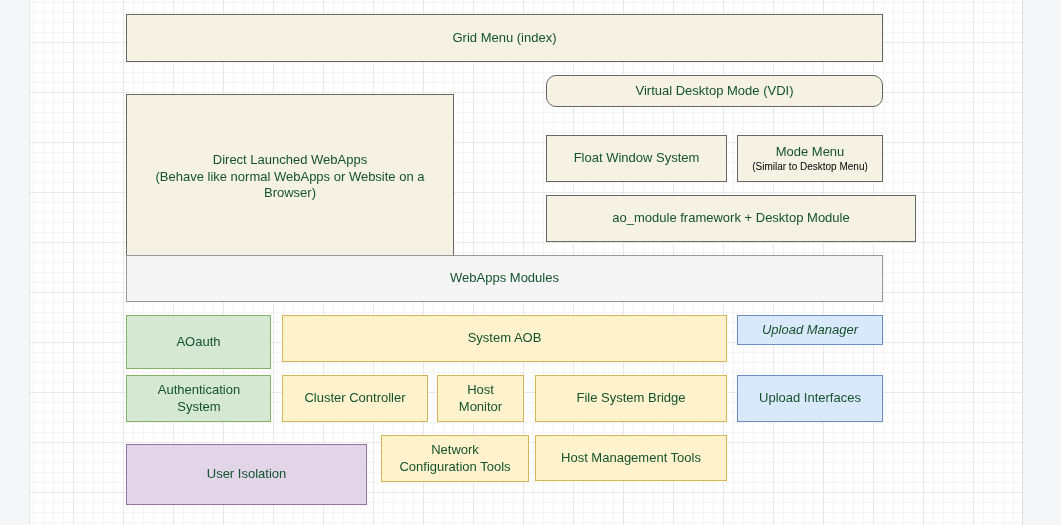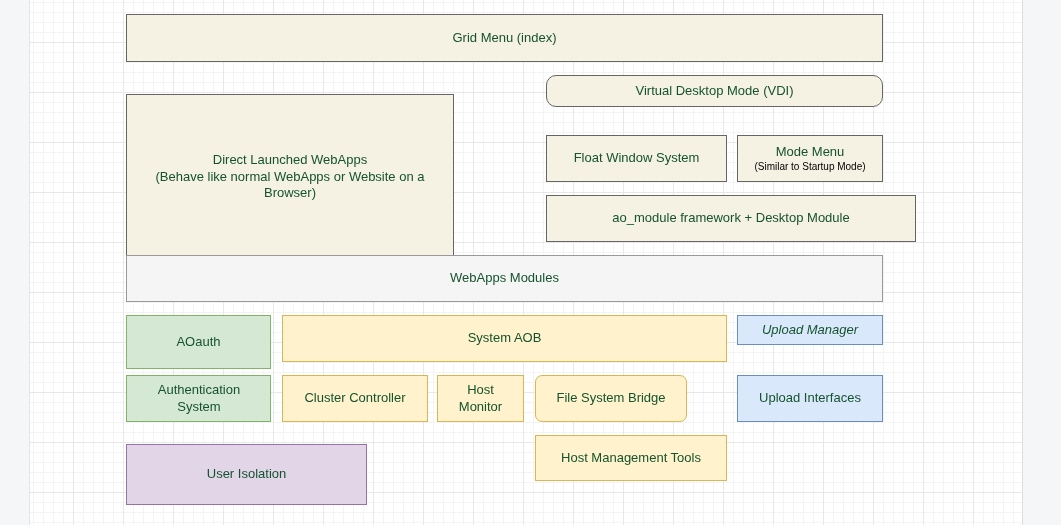--- a/index.html
+++ b/index.html
@@ -75,21 +75,21 @@
 (Behave like normal WebApps or Website on a Browser)</div>
       </div>
       <div class="node" style="left: 546px; top: 75px; width: 337px; height: 32px; background: rgb(245, 241, 227); border-color: rgb(102, 102, 102); border-radius: 10px;">
         <div class="label">Virtual Desktop Mode (VDI)</div>
       </div>
       <div class="node" style="left: 546px; top: 135px; width: 181px; height: 47px; background: rgb(245, 241, 227); border-color: rgb(102, 102, 102);">
         <div class="label">Float Window System</div>
       </div>
       <div class="node" style="left: 737px; top: 135px; width: 146px; height: 47px; background: rgb(245, 241, 227); border-color: rgb(102, 102, 102);">
         <div class="label">Mode Menu</div>
-        <div class="sublabel">(Similar to Startup Mode)</div>
+        <div class="sublabel">(Similar to Desktop Menu)</div>
       </div>
       <div class="node" style="left: 546px; top: 195px; width: 370px; height: 47px; background: rgb(245, 241, 227); border-color: rgb(102, 102, 102);">
         <div class="label">ao_module framework + Desktop Module</div>
       </div>
       <div class="node" style="left: 126px; top: 255px; width: 757px; height: 47px; background: rgb(245, 245, 245); border-color: rgb(153, 153, 153);">
         <div class="label">WebApps Modules</div>
       </div>
       <div class="node" style="left: 126px; top: 315px; width: 145px; height: 54px; background: rgb(213, 232, 212); border-color: rgb(130, 179, 102);">
         <div class="label">AOauth</div>
       </div>
@@ -103,26 +103,30 @@
         <div class="label">Authentication
 System</div>
       </div>
       <div class="node" style="left: 282px; top: 375px; width: 146px; height: 47px; background: rgb(255, 242, 204); border-color: rgb(214, 182, 86);">
         <div class="label">Cluster Controller</div>
       </div>
       <div class="node" style="left: 437px; top: 375px; width: 87px; height: 47px; background: rgb(255, 242, 204); border-color: rgb(214, 182, 86);">
         <div class="label">Host
 Monitor</div>
       </div>
-      <div class="node" style="left: 535px; top: 375px; width: 152px; height: 47px; background: rgb(255, 242, 204); border-color: rgb(214, 182, 86); border-radius: 7px;">
+      <div class="node" style="left: 535px; top: 375px; width: 192px; height: 47px; background: rgb(255, 242, 204); border-color: rgb(214, 182, 86);">
         <div class="label">File System Bridge</div>
       </div>
       <div class="node" style="left: 737px; top: 375px; width: 146px; height: 47px; background: rgb(218, 232, 252); border-color: rgb(108, 142, 191); align-items: center;">
         <div class="label">Upload Interfaces</div>
       </div>
       <div class="node" style="left: 126px; top: 444px; width: 241px; height: 61px; background: rgb(225, 213, 231); border-color: rgb(150, 115, 166);">
         <div class="label">User Isolation</div>
       </div>
+      <div class="node" style="left: 381px; top: 435px; width: 148px; height: 47px; background: rgb(255, 242, 204); border-color: rgb(214, 182, 86);">
+        <div class="label">Network
+Configuration Tools</div>
+      </div>
       <div class="node" style="left: 535px; top: 435px; width: 192px; height: 46px; background: rgb(255, 242, 204); border-color: rgb(214, 182, 86);">
         <div class="label">Host Management Tools</div>
       </div>
     </div>
 </div>
 
 </body></html>

